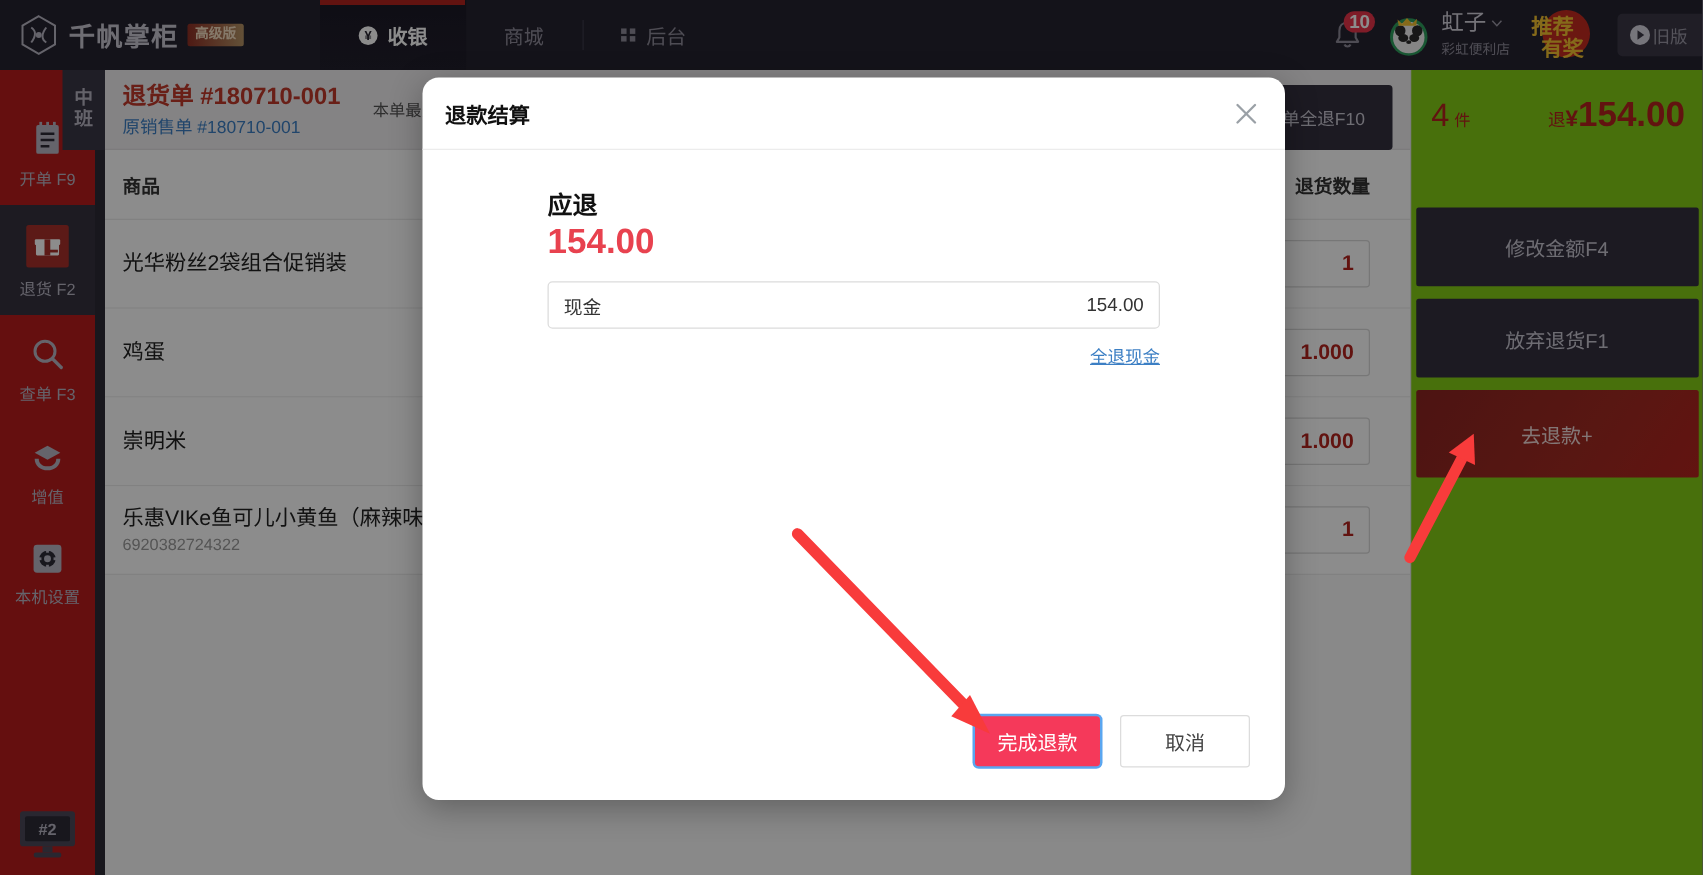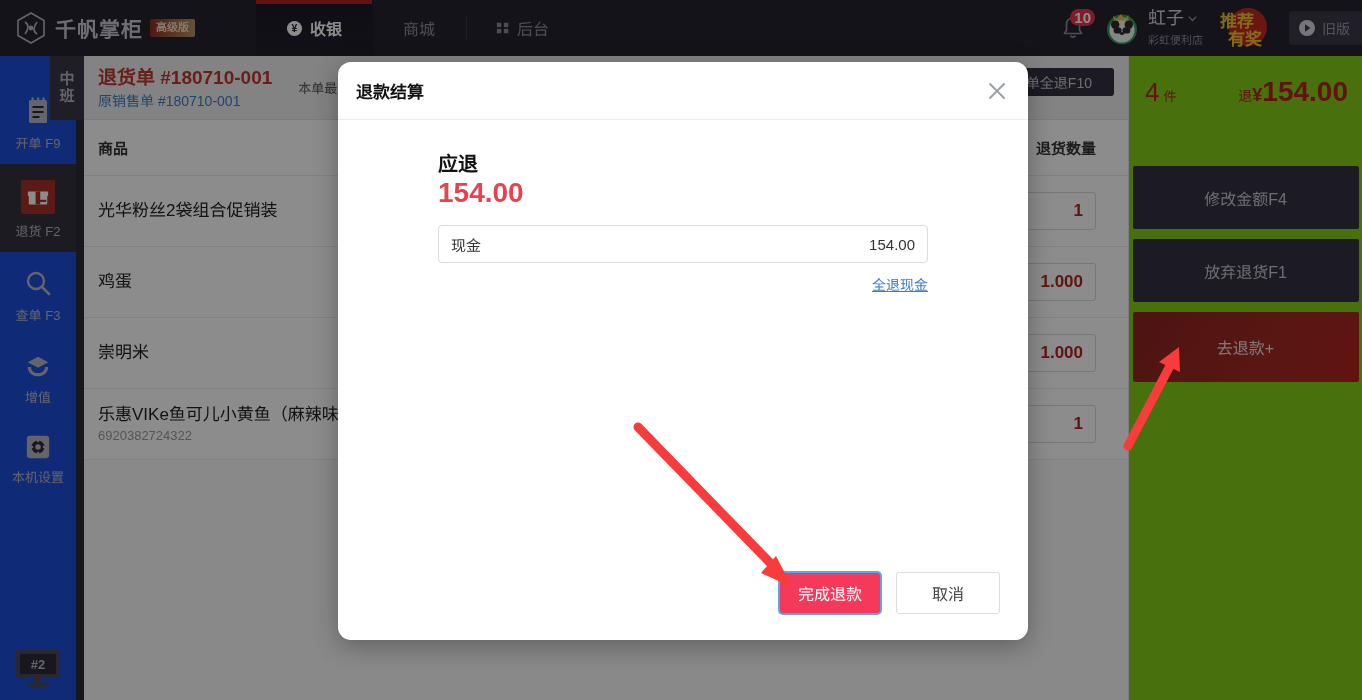--- a/index.html
+++ b/index.html
@@ -76,33 +76,33 @@
   .user-txt { line-height: 1.25; }
   .user-name {
     font-size: 18px; color: #d4d1dc; white-space: nowrap;
     display: flex; align-items: center; gap: 3px;
   }
   .user-shop { font-size: 11px; color: #8e8b99; white-space: nowrap; }
   .promo {
     width: 58px; height: 42px; flex: none; cursor: pointer;
   }
   .oldver {
-    display: flex; align-items: center; gap: 6px;
+    display: flex; align-items: center; gap: 1px;
     background: #3b3846; color: #9b98a6;
     padding: 7px 12px 7px 9px; border-radius: 4px 0 0 4px;
     font-size: 14px; white-space: nowrap; cursor: pointer;
     margin-right: -6px;
   }
   .oldver-ico { width: 18px; height: 18px; }
 
   
   .sidebar {
     position: absolute; top: 56px; left: 0;
     width: 76px; height: 644px;
-    background: #1d4ed8;
+    background: #b91c1c;
     z-index: 3;
   }
   .side-item {
     width: 76px; padding: 16px 0 12px;
     display: flex; flex-direction: column; align-items: center; gap: 7px;
     cursor: pointer;
   }
   .side-item.active { background: #35323f; }
   .side-ico { display: flex; align-items: center; justify-content: center; }
   .side-lbl { font-size: 13px; color: #b9b6c4; white-space: nowrap; }
@@ -144,21 +144,21 @@
   .order-no { font-size: 19px; font-weight: bold; color: #c0392b; white-space: nowrap; }
   .order-src { font-size: 14px; color: #3c7fc4; white-space: nowrap; }
   .order-hint {
     font-size: 13px; color: #555; margin-left: 26px;
     align-self: center; white-space: nowrap;
   }
   .btn-allret {
     position: absolute; right: 14px; top: 12px;
     background: #33303e; color: #c9c6d2;
     font-size: 14px; border: none; border-radius: 3px;
-    padding: 4px 22px; cursor: pointer; white-space: nowrap;
+    padding: 16px 22px; cursor: pointer; white-space: nowrap;
   }
   .tbl-head {
     display: flex; align-items: center; height: 56px;
     padding: 0 14px; border-bottom: 1px solid #ececec;
     background: #ffffff;
   }
   .th { font-size: 15px; font-weight: bold; color: #333; }
   .th-name { flex: 1; }
   .th-qty { width: 170px; text-align: right; padding-right: 18px; }
   .row {

